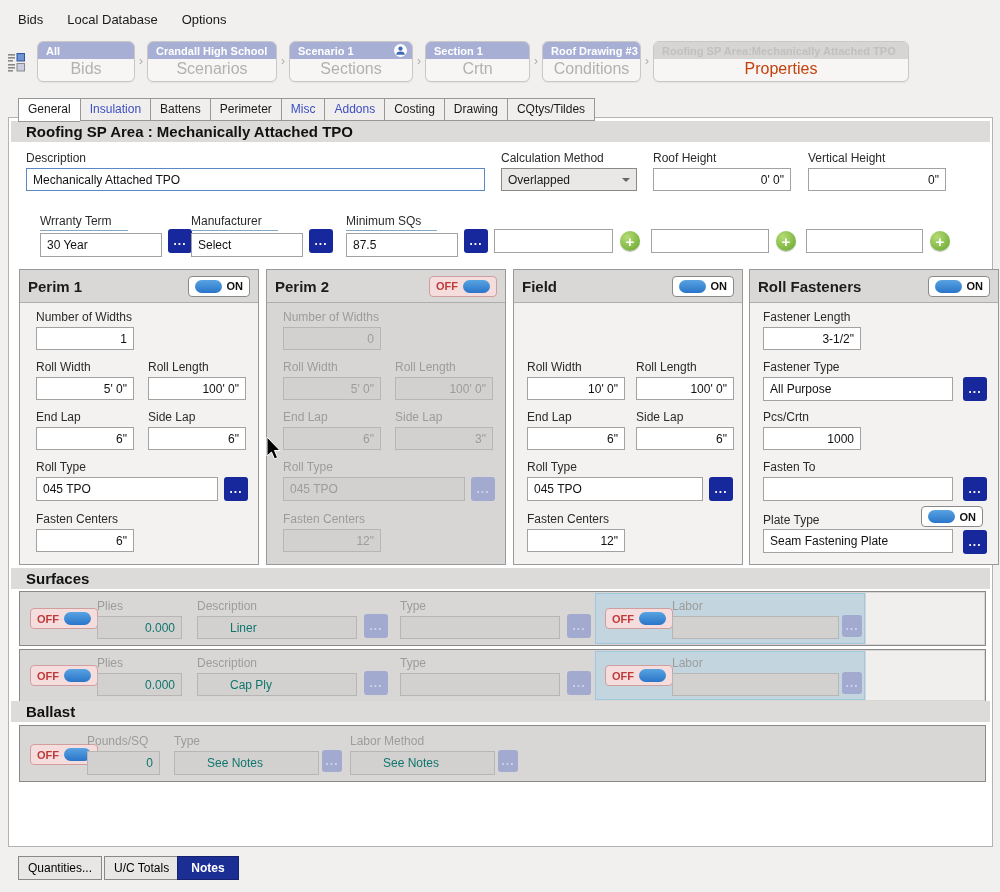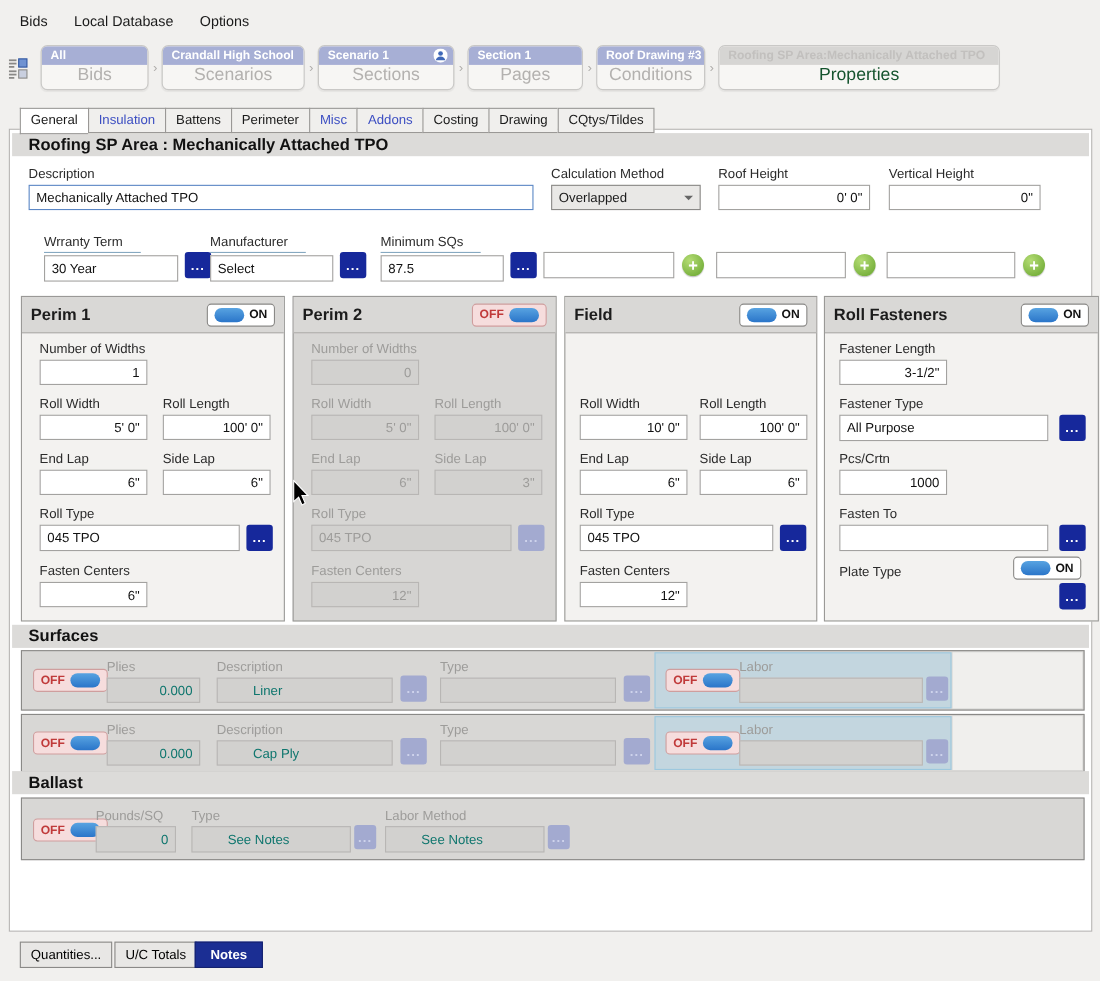--- a/index.html
+++ b/index.html
@@ -10,21 +10,21 @@
   .menubar { position:absolute; left:18px; top:12px; display:flex; gap:24px; font-size:13px; }
   .menu-item { cursor:default; }
 
   
   .crumbs { position:absolute; left:6px; top:38px; height:46px; display:flex; align-items:center; }
   .grid-icon { margin:6px 6px 0 2px; }
   .crumb { display:flex; flex-direction:column; border:1px solid #c9c8c6; border-radius:6px; overflow:hidden; background:#f7f6f4; margin:0 3px; box-shadow:0 1px 1px rgba(0,0,0,0.05); }
   .crumb-top { position:relative; background:#a7afd5; color:#fff; font-weight:bold; font-size:11px; padding:3px 8px 2px; white-space:nowrap; overflow:hidden; }
   .crumb-bottom { color:#b3b1af; font-size:16px; text-align:center; padding:1px 8px 3px; white-space:nowrap; }
   .crumb.disabled .crumb-top { background:#d6d5d3; color:#c2c0be; }
-  .crumb.disabled .crumb-bottom { color:#14532d; }
+  .crumb.disabled .crumb-bottom { color:#c2410c; }
   .crumb-sep { color:#aeacaa; font-size:12px; margin:0 1px; }
   .badge { position:absolute; right:5px; top:2px; }
 
   
   .tabstrip { position:absolute; left:18px; top:98px; display:flex; z-index:3; }
   .tab { font-size:12px; padding:3px 9px 4px; background:#f0efed; border:1px solid #9a9896; border-right:none; color:#1a1a1a; cursor:default; }
   .tab:last-child { border-right:1px solid #9a9896; }
   .tab.blue { color:#3c4ec2; }
   .tab.active { background:#fff; position:relative; margin-bottom:-1px; padding-bottom:5px; }
 
@@ -119,21 +119,21 @@
             <path d="M2.4 11.6 a4.6 3.6 0 0 1 9.2 0 z" fill="#3f68b8"></path>
           </svg>
       </span>
     </span>
     <span class="crumb-bottom">Sections</span>
   </div>
   <span class="crumb-sep">›</span>
 
   <div class="crumb" style="width:105px">
     <span class="crumb-top">Section 1</span>
-    <span class="crumb-bottom">Pages</span>
+    <span class="crumb-bottom">Crtn</span>
   </div>
   <span class="crumb-sep">›</span>
 
   <div class="crumb" style="width:99px">
     <span class="crumb-top">Roof Drawing #3</span>
     <span class="crumb-bottom">Conditions</span>
   </div>
   <span class="crumb-sep">›</span>
 
   <div class="crumb disabled" style="width:256px">
@@ -346,20 +346,21 @@
       <span class="dots" style="left:200px; top:17px">...</span>
     </div>
     <div class="pg" style="left:13px; top:236px; width:226px">
       <div style="display:flex; align-items:flex-end; justify-content:space-between; margin-bottom:2px">
         <span class="flabel" style="margin-bottom:0">Plate Type</span>
         <span class="tog" style="margin-right:6px">
             <span class="knob"></span>
             <span>ON</span>
           </span>
       </div>
+      <input class="fin" style="width: 190px; height: 24px;" value="Seam Fastening Plate">
       <span class="dots" style="left:200px; top:24px">...</span>
     </div>
   </div>
 
   <div class="sechead" style="top:450px">Surfaces</div>
 
   <div class="srow" style="top:473px; height:55px">
     <span class="tog off abs" style="left:10px; top:16px">
         <span>OFF</span>
         <span class="knob"></span>

